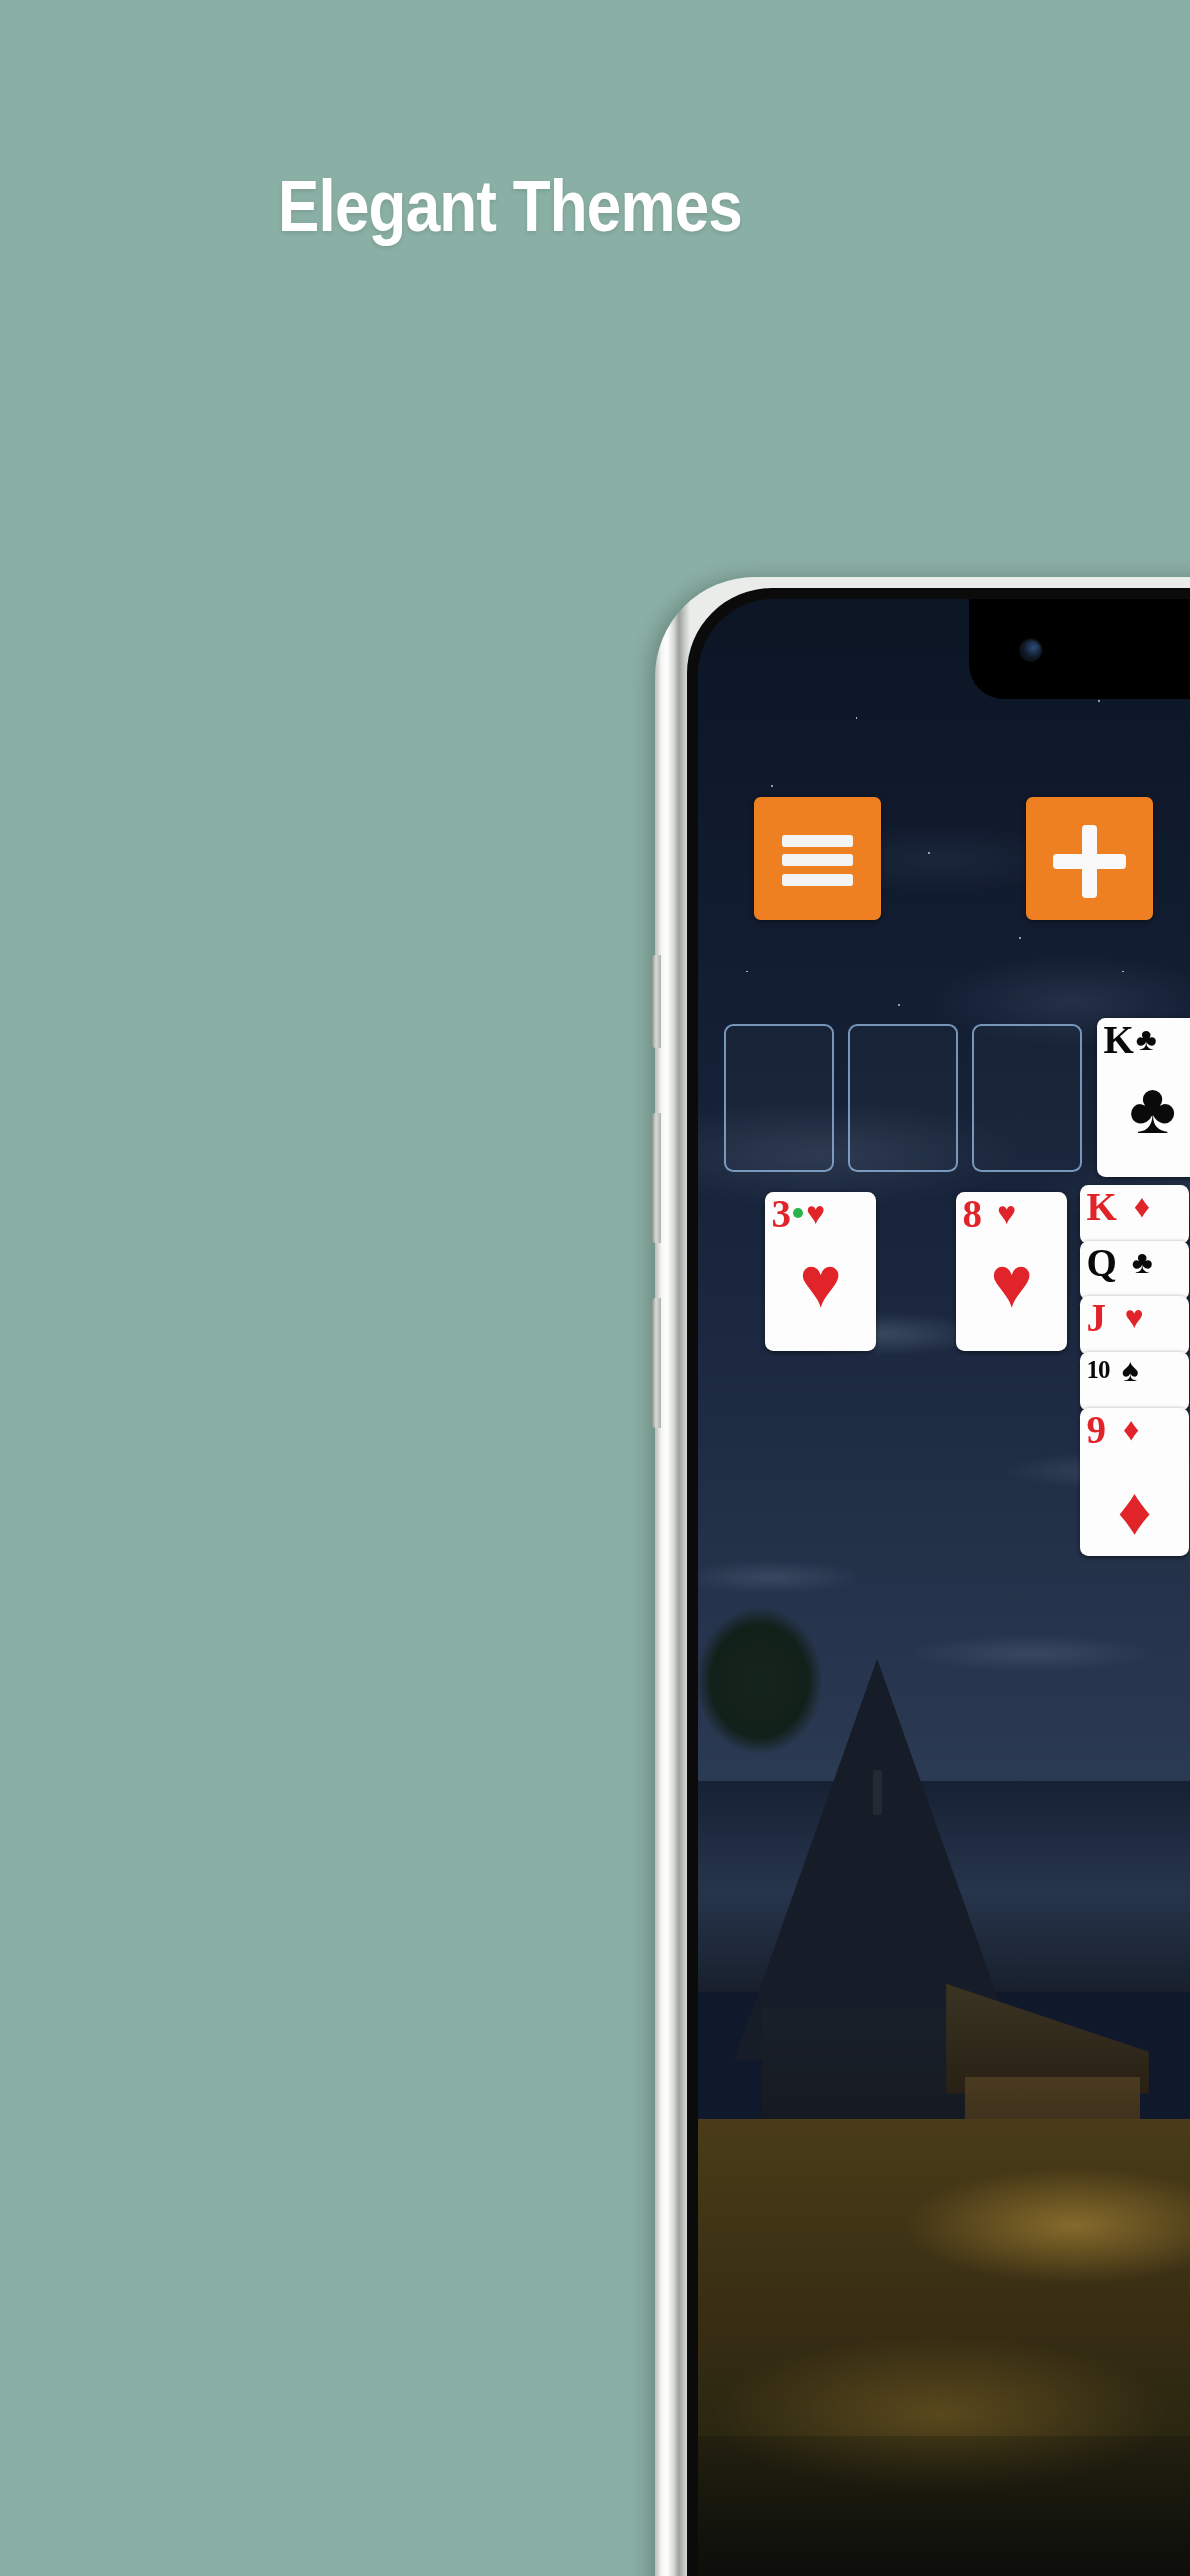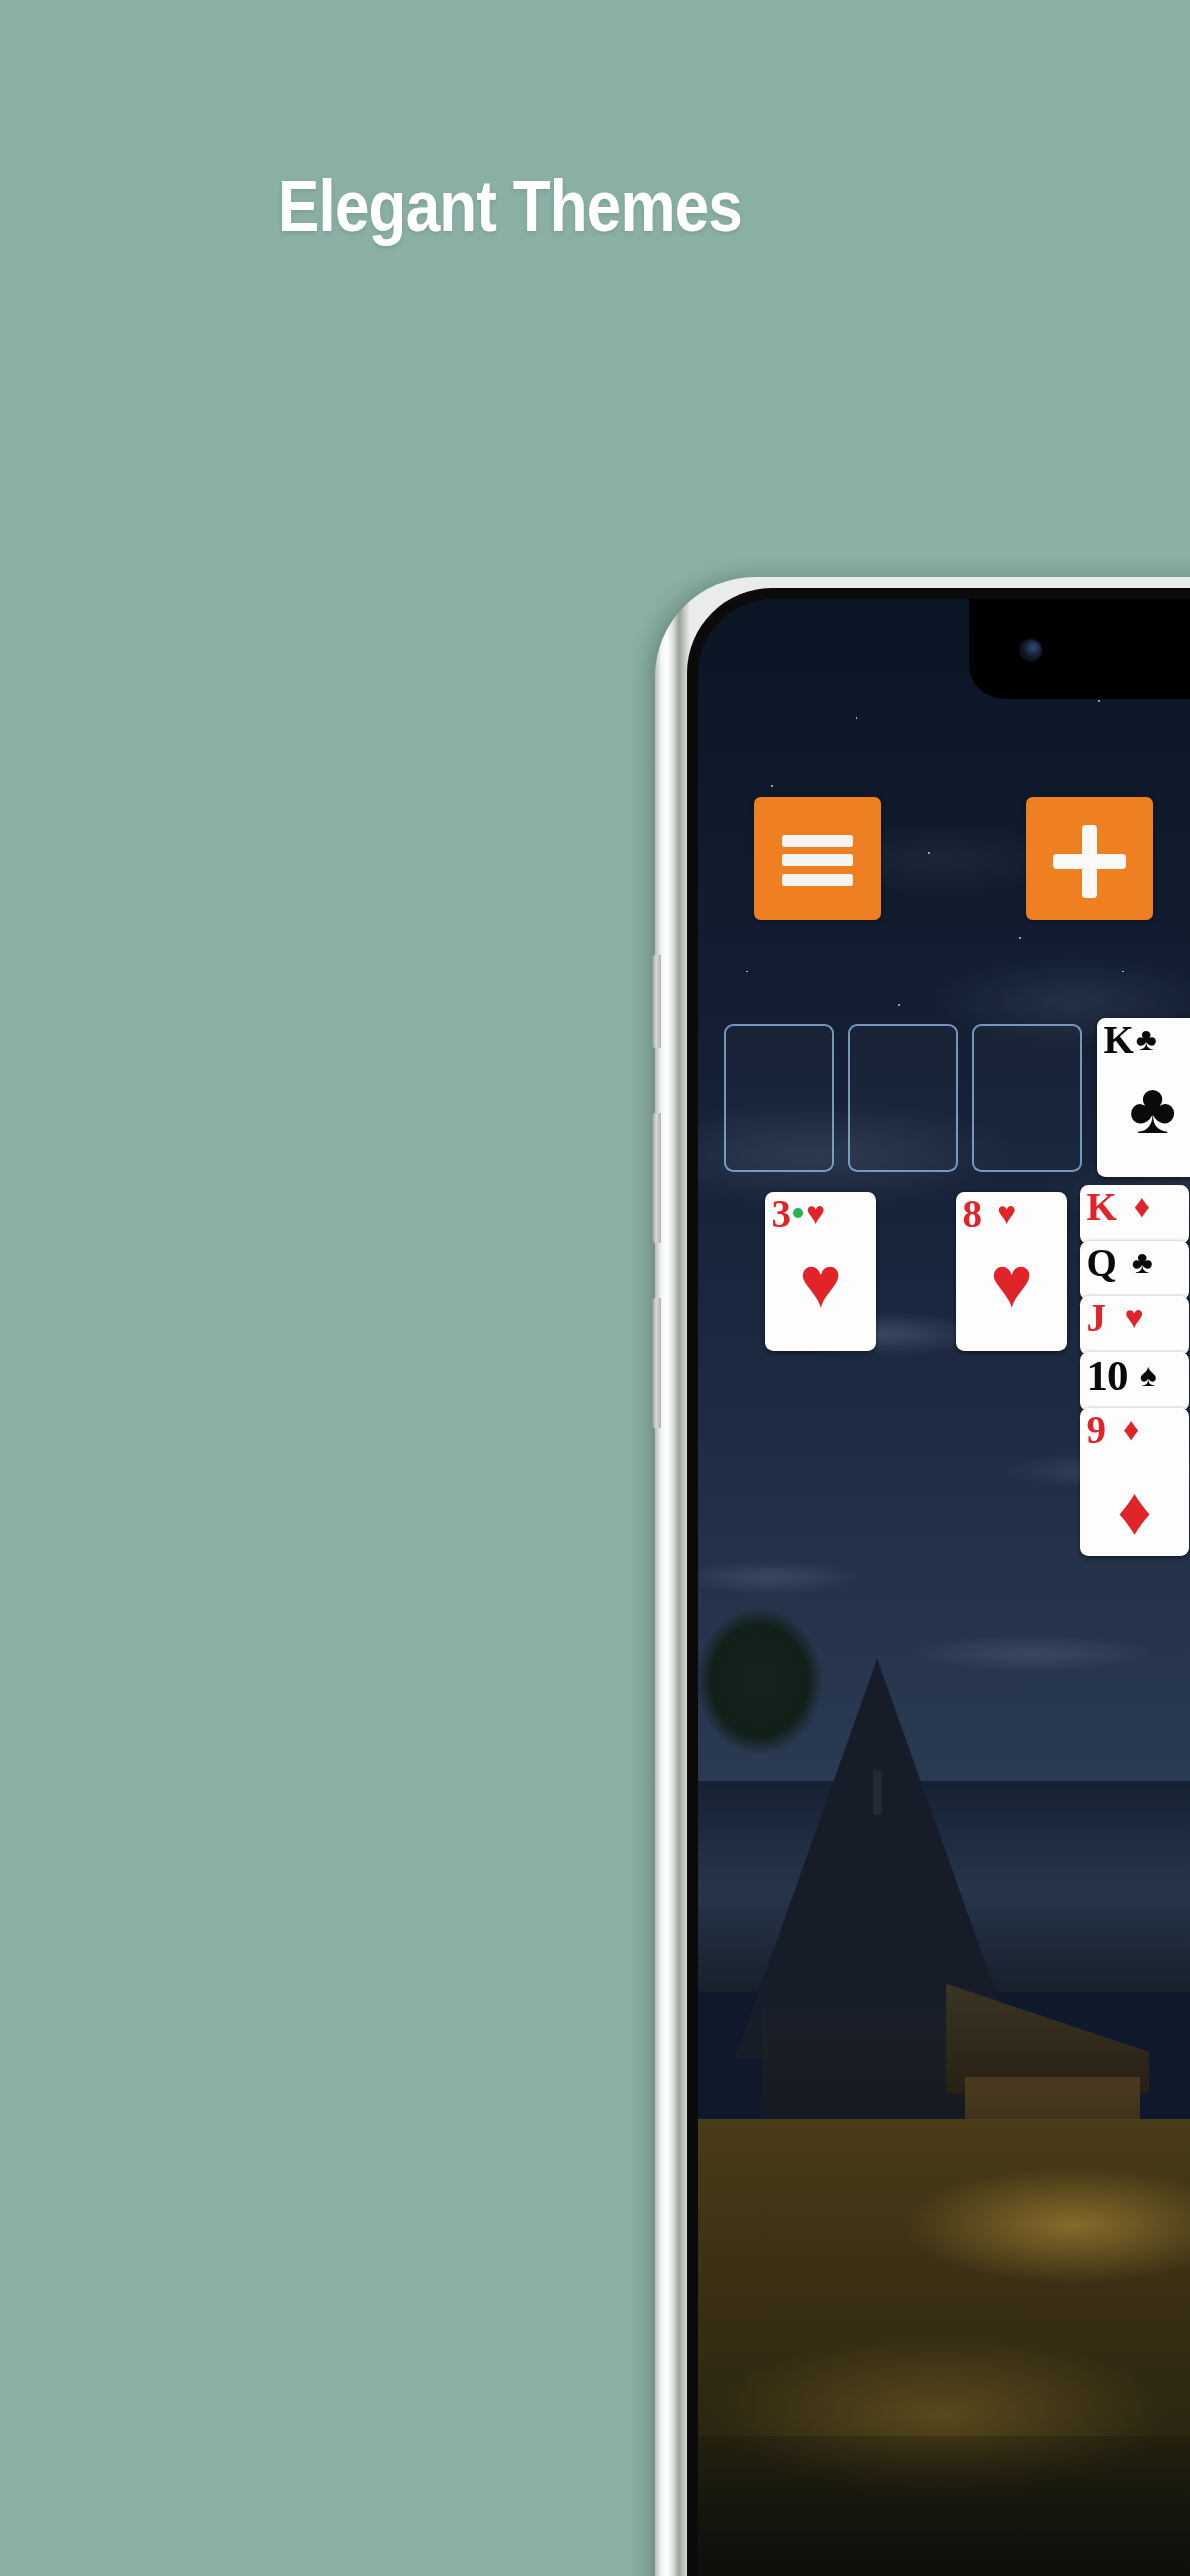--- a/index.html
+++ b/index.html
@@ -320,21 +320,21 @@
         </div>
       </div>
       <div class="card" style="left:382px;top:697px;width:109px;height:59px;z-index:6">
         <div class="card-corner red">
           <span class="rk">J</span>
           <span class="su" style="margin-left:16.7px">♥</span>
         </div>
       </div>
       <div class="card" style="left:382px;top:753px;width:109px;height:59px;z-index:7">
         <div class="card-corner black">
-          <span class="rk" style="font-size:43px">10</span>
+          <span class="rk" style="font-size:25px">10</span>
           <span class="su" style="margin-left:9.3px">♠</span>
         </div>
       </div>
       <div class="card" style="left:382px;top:809px;width:109px;height:148px;z-index:8">
         <div class="card-corner red">
           <span class="rk">9</span>
           <span class="su" style="margin-left:15px">♦</span>
         </div>
         <div class="card-pip red" style="top:60%;font-size:67px">♦</div>
       </div>

